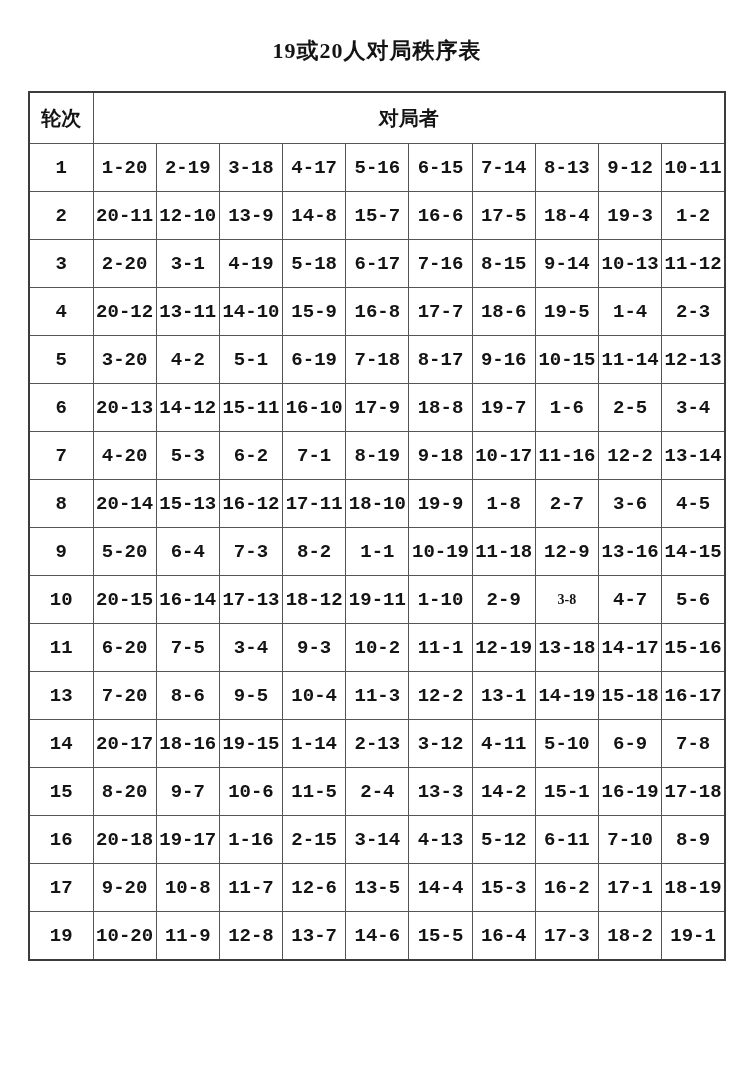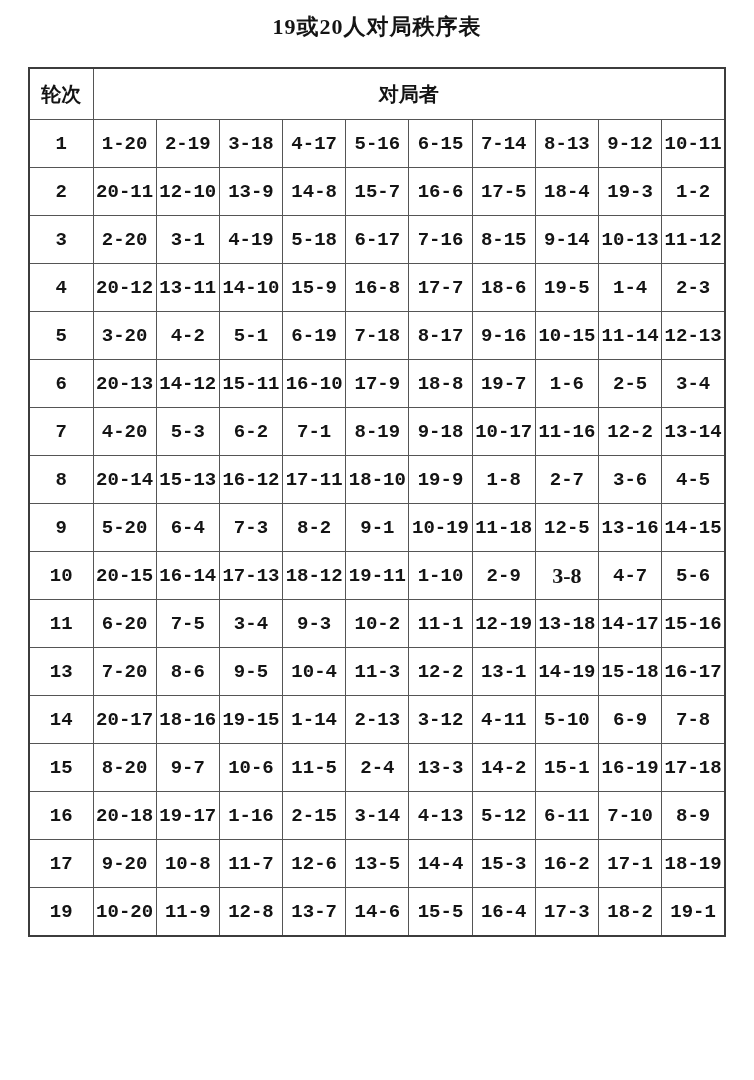--- a/index.html
+++ b/index.html
@@ -6,21 +6,21 @@
   .page {
     position: relative;
     width: 754px;
     height: 1080px;
     background: #ffffff;
     overflow: hidden;
     font-family: "Liberation Sans", sans-serif;
   }
   .doc-title {
     margin: 0;
-    padding-top: 12px;
+    padding-top: 36px;
     text-align: center;
     font-family: "Liberation Serif", serif;
     font-weight: bold;
     font-size: 22px;
     letter-spacing: 1px;
     color: #141414;
   }
   table.pairing-table {
     border-collapse: collapse;
     table-layout: fixed;
@@ -50,21 +50,21 @@
     height: 47px;
     font-family: "Liberation Mono", monospace;
     font-weight: bold;
     font-size: 19px;
   }
   table.pairing-table tbody td.round-cell {
     font-family: "Liberation Mono", monospace;
   }
   table.pairing-table tbody td.variant {
     font-family: "Liberation Serif", serif;
-    font-size: 22px;
+    font-size: 14px;
     letter-spacing: 0;
   }
 </style>
 </head>
 <body>
 
 <div class="page">
   <h1 class="doc-title">19或20人对局秩序表</h1>
 
   <table class="pairing-table">
@@ -191,24 +191,24 @@
           <td class="pairing-cell">2-7</td>
           <td class="pairing-cell">3-6</td>
           <td class="pairing-cell">4-5</td>
         </tr>
         <tr>
           <td class="round-cell">9</td>
           <td class="pairing-cell">5-20</td>
           <td class="pairing-cell">6-4</td>
           <td class="pairing-cell">7-3</td>
           <td class="pairing-cell">8-2</td>
-          <td class="pairing-cell">9-1</td>
+          <td class="pairing-cell">1-1</td>
           <td class="pairing-cell">10-19</td>
           <td class="pairing-cell">11-18</td>
-          <td class="pairing-cell">12-5</td>
+          <td class="pairing-cell">12-9</td>
           <td class="pairing-cell">13-16</td>
           <td class="pairing-cell">14-15</td>
         </tr>
         <tr>
           <td class="round-cell">10</td>
           <td class="pairing-cell">20-15</td>
           <td class="pairing-cell">16-14</td>
           <td class="pairing-cell">17-13</td>
           <td class="pairing-cell">18-12</td>
           <td class="pairing-cell">19-11</td>

